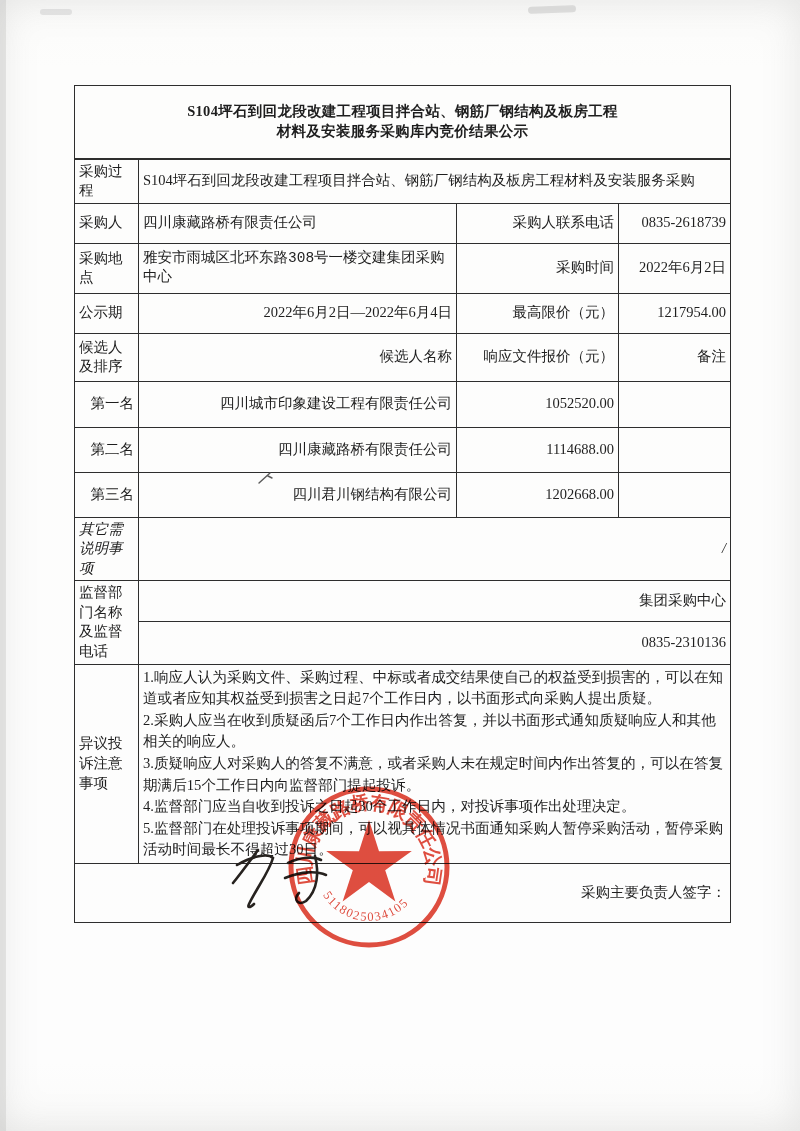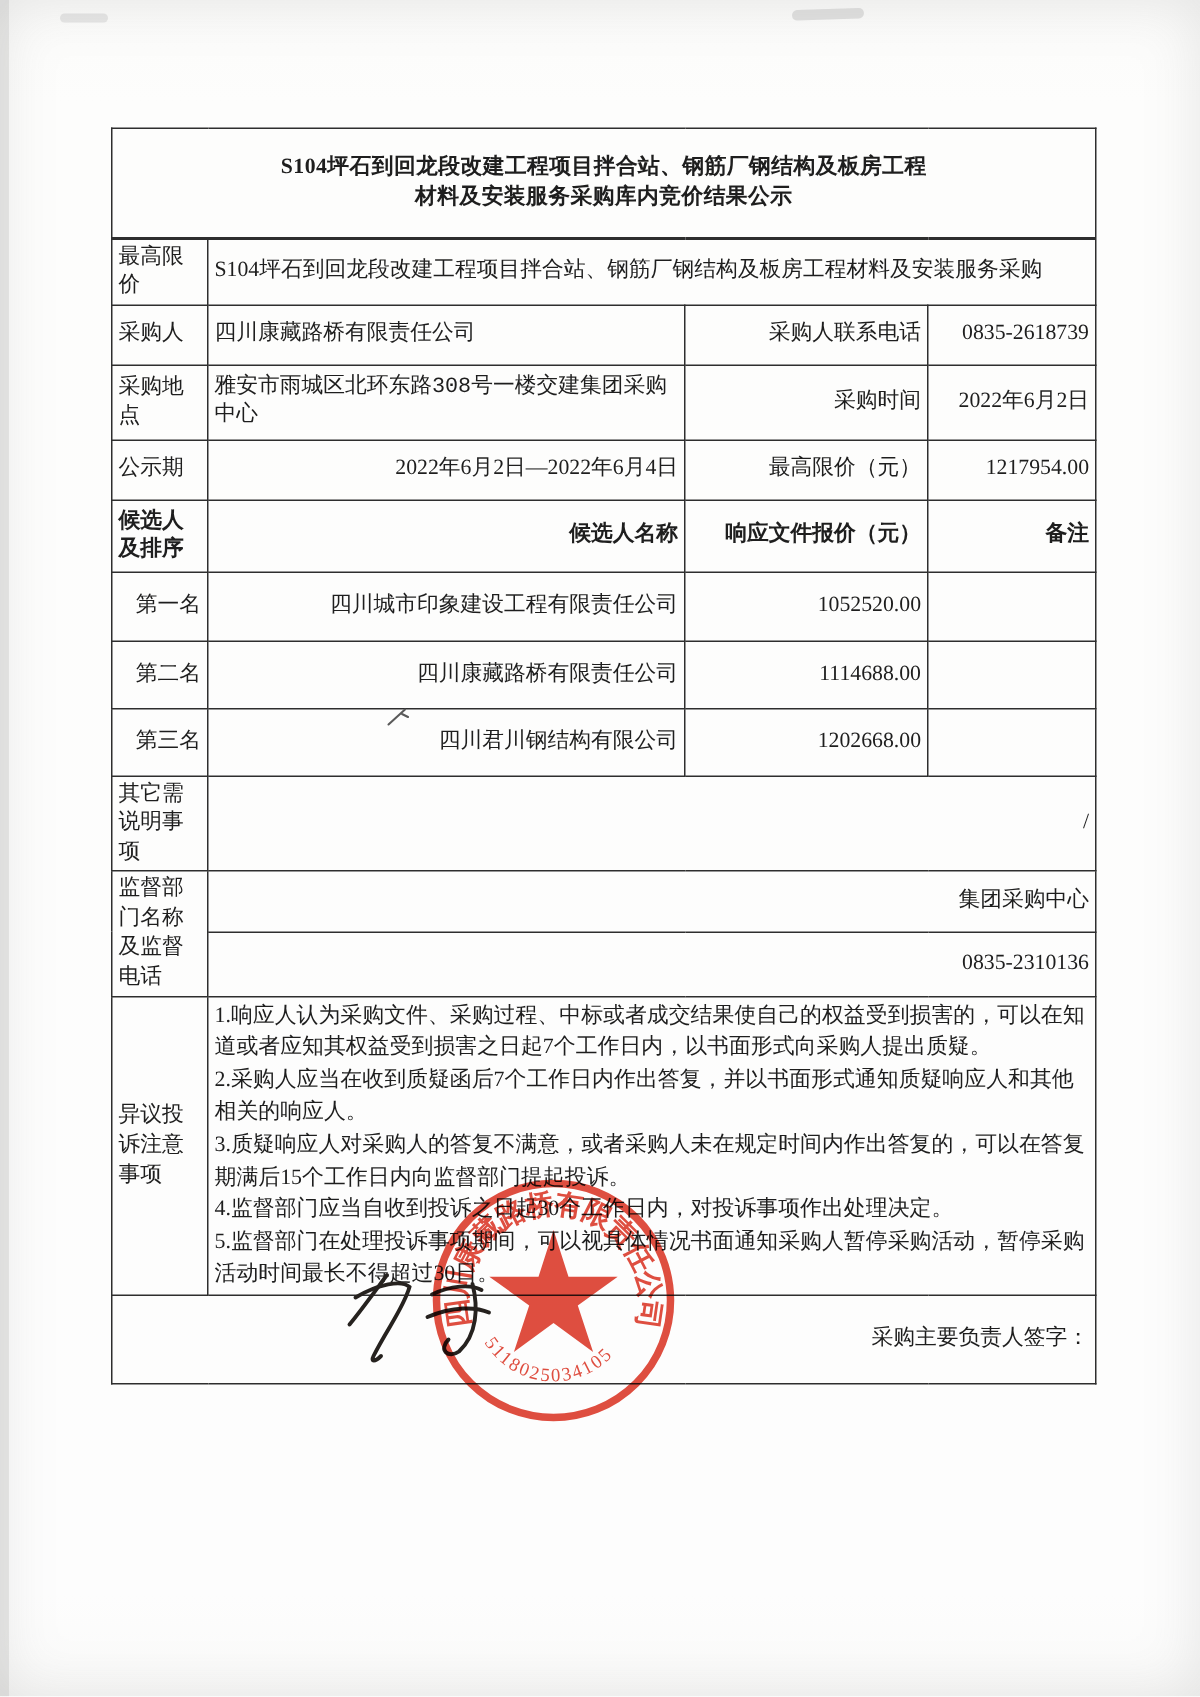--- a/index.html
+++ b/index.html
@@ -63,21 +63,21 @@
 
     <tbody>
         <tr class="r-title" style="height:73px;">
       <td colspan="4" class="title-cell">
         <div>S104坪石到回龙段改建工程项目拌合站、钢筋厂钢结构及板房工程</div>
         <div>材料及安装服务采购库内竞价结果公示</div>
       </td>
     </tr>
 
     <tr style="height:44px;">
-      <td class="lbl">最高限价</td>
+      <td class="lbl">采购过程</td>
       <td colspan="3" class="val-l">S104坪石到回龙段改建工程项目拌合站、钢筋厂钢结构及板房工程材料及安装服务采购</td>
     </tr>
 
     <tr style="height:40px;">
       <td class="lbl">采购人</td>
       <td class="val-l">四川康藏路桥有限责任公司</td>
       <td class="val-c">采购人联系电话</td>
       <td class="val-c">0835-2618739</td>
     </tr>
 
@@ -88,21 +88,21 @@
       <td class="val-c">2022年6月2日</td>
     </tr>
 
     <tr style="height:40px;">
       <td class="lbl">公示期</td>
       <td class="val-c">2022年6月2日—2022年6月4日</td>
       <td class="val-c">最高限价（元）</td>
       <td class="val-c">1217954.00</td>
     </tr>
 
-    <tr style="height:48px;font-weight:bold;">
+    <tr style="height:48px;">
       <td class="lbl">候选人及排序</td>
       <td class="val-c">候选人名称</td>
       <td class="val-c">响应文件报价（元）</td>
       <td class="val-c">备注</td>
     </tr>
 
     <tr style="height:46px;">
       <td class="val-c">第一名</td>
       <td class="val-c">四川城市印象建设工程有限责任公司</td>
       <td class="val-c">1052520.00</td>
@@ -116,21 +116,21 @@
       <td class="val-c"></td>
     </tr>
 
     <tr style="height:45px;">
       <td class="val-c">第三名</td>
       <td class="val-c">四川君川钢结构有限公司</td>
       <td class="val-c">1202668.00</td>
       <td class="val-c"></td>
     </tr>
 
-    <tr style="height:40px;">
+    <tr style="height:40px;font-style:italic;">
       <td class="lbl">其它需说明事项</td>
       <td colspan="3" class="val-c">/</td>
     </tr>
 
     <tr style="height:37px;">
       <td class="lbl-c" rowspan="2">监督部门名称及监督电话</td>
       <td colspan="3" class="val-c">集团采购中心</td>
     </tr>
     <tr style="height:39px;">
       <td colspan="3" class="val-c">0835-2310136</td>

